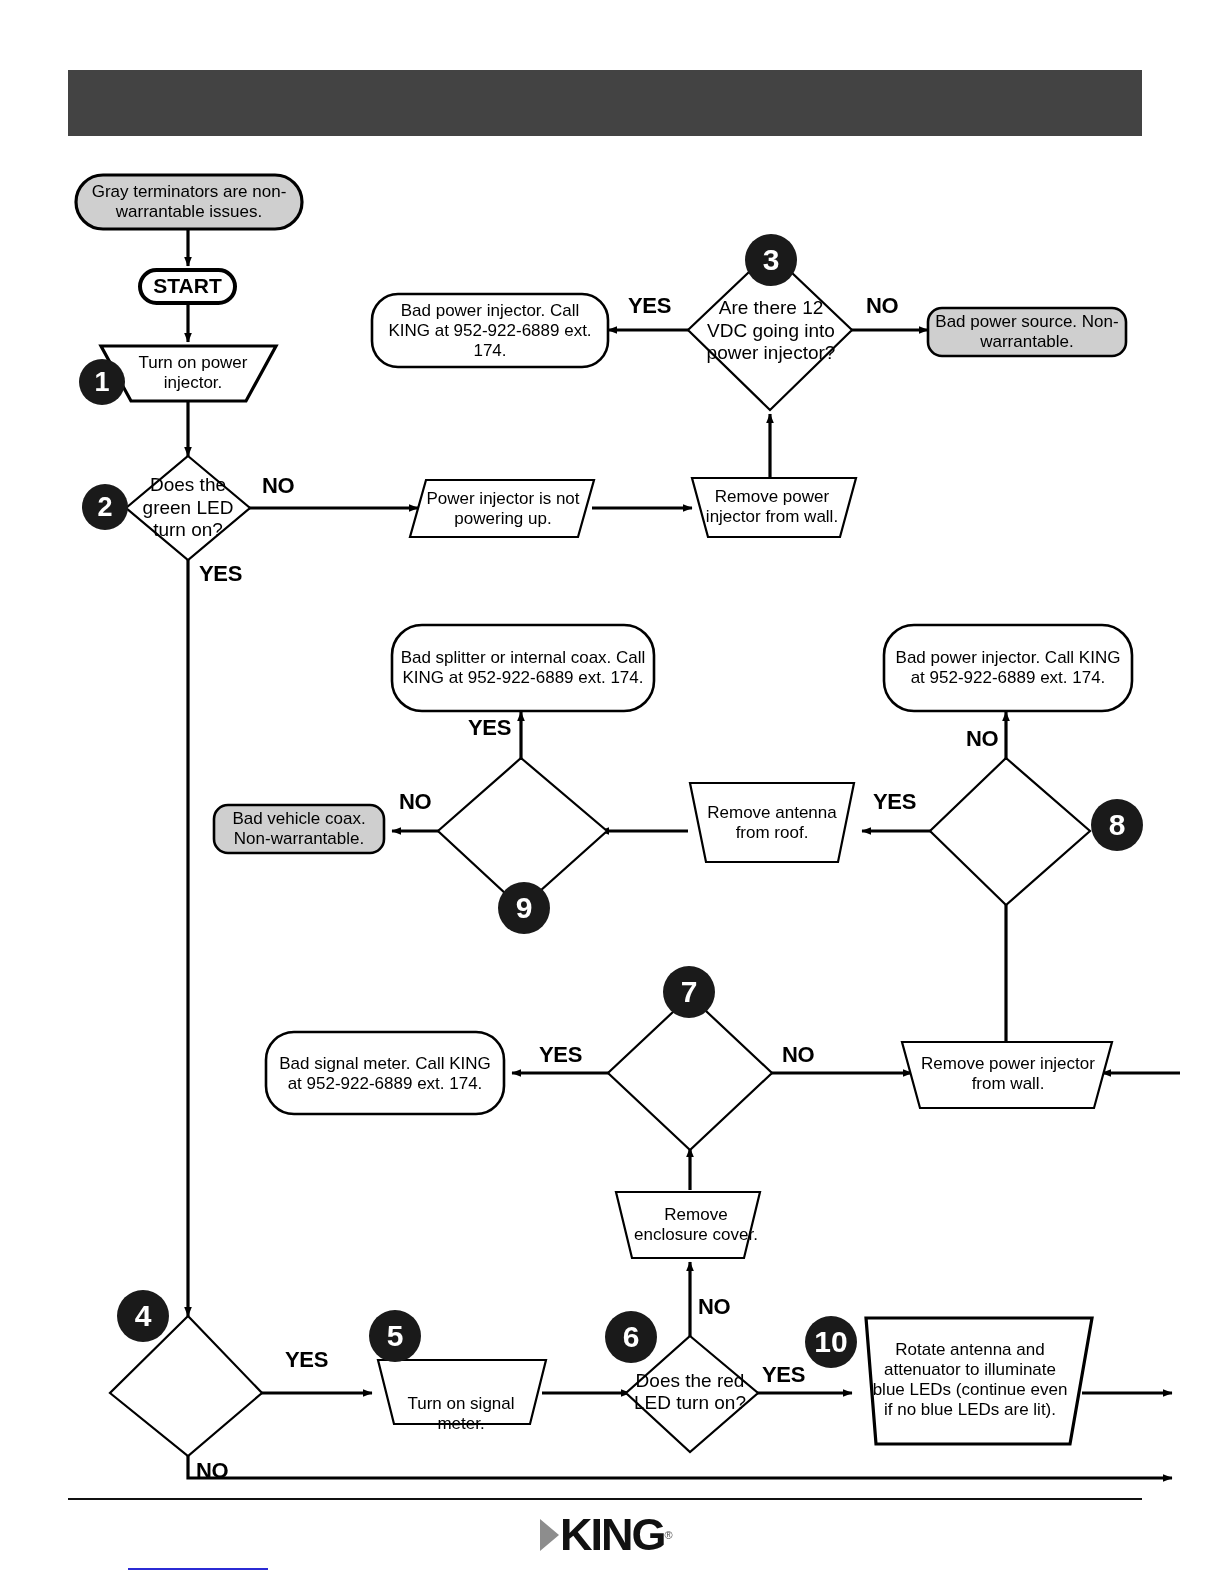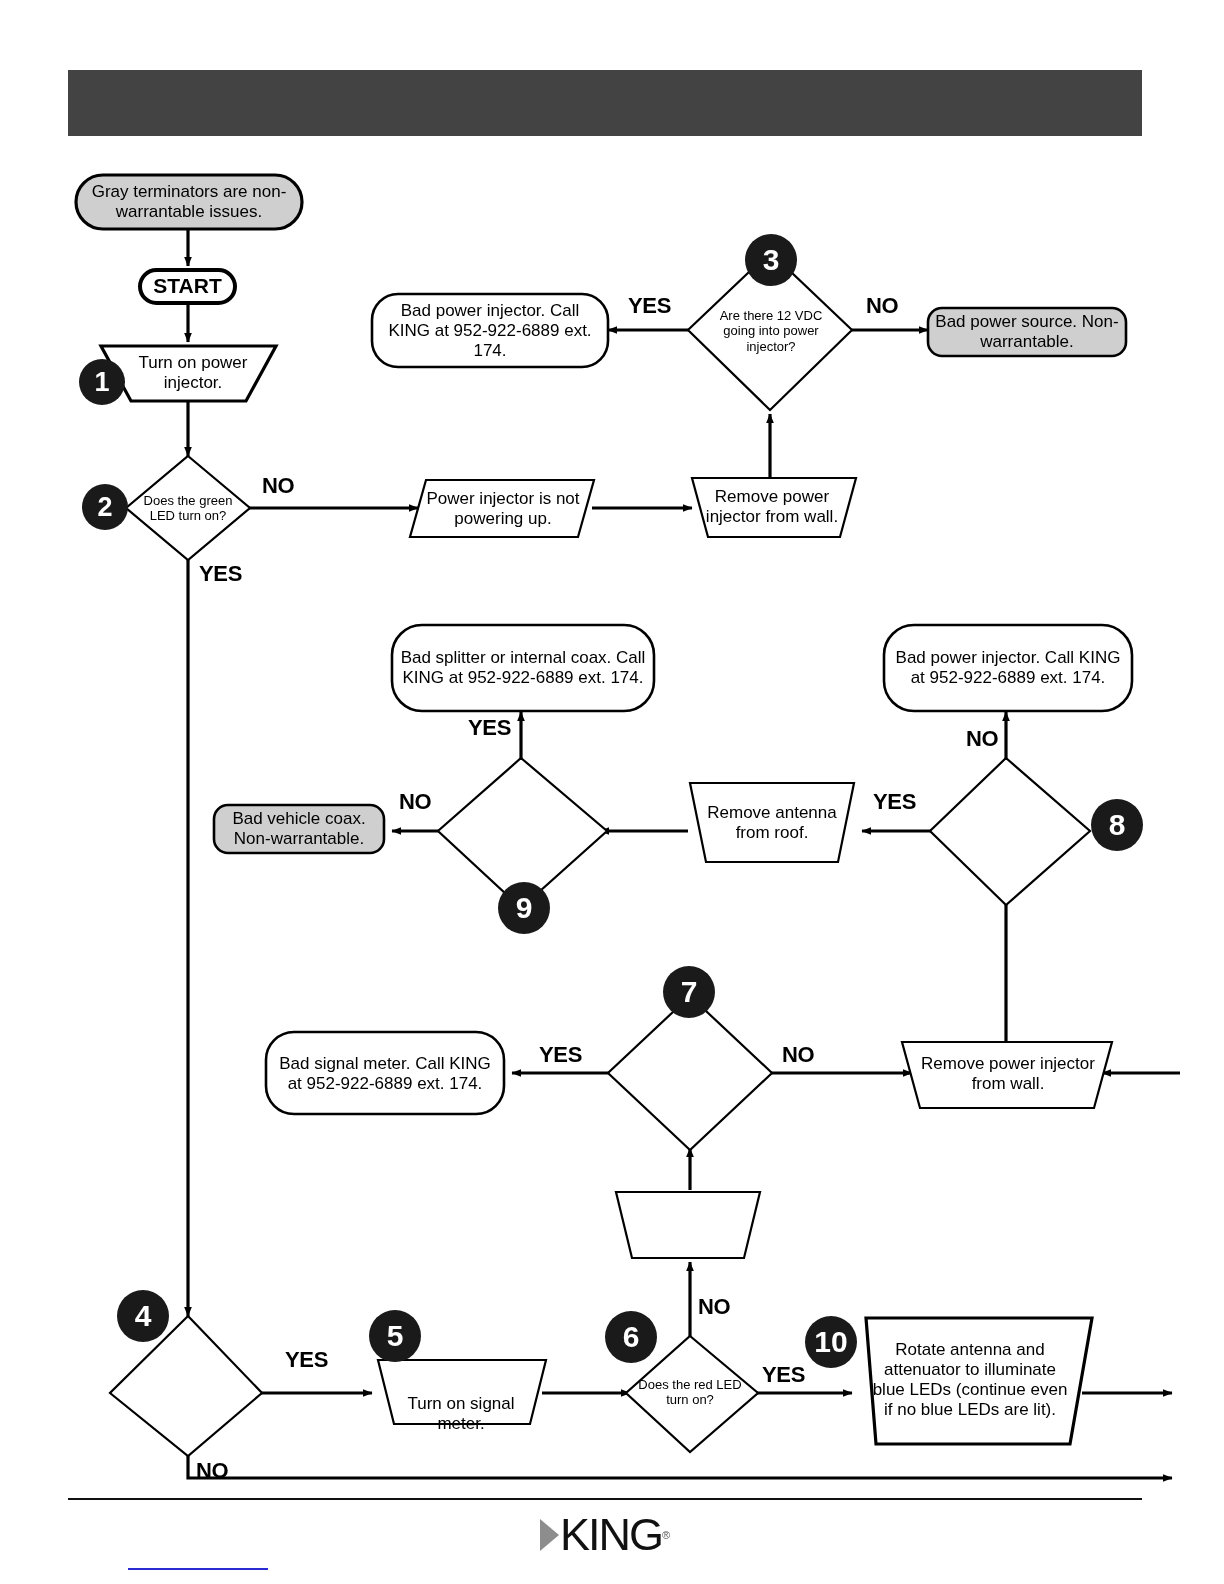--- a/index.html
+++ b/index.html
@@ -9,36 +9,36 @@
   #page{position:absolute;inset:0;width:1224px;height:1584px;padding-left:16px;}
 
   .headerbar{position:absolute;left:68px;top:70px;width:1074px;height:66px;background:#434343;}
 
   .svg-layer{position:absolute;left:0;top:0;width:1224px;height:1584px;}
 
   
   .node{position:absolute;display:flex;align-items:center;justify-content:center;
         text-align:center;line-height:1.18;}
 
-  .t16{font-size:13px;}
+  .t16{font-size:19px;}
   .t17{font-size:17px;}
 
   .lbl{position:absolute;font-weight:bold;font-size:22px;letter-spacing:-0.3px;}
 
   .badge{position:absolute;border-radius:50%;background:#1a1a1a;color:#fff;
          display:flex;align-items:center;justify-content:center;
          font-weight:bold;line-height:1;}
   .badge.b1{width:46px;height:46px;font-size:27px;}
   .badge.b2{width:52px;height:52px;font-size:30px;}
 
   .footerline{position:absolute;left:68px;top:1498px;width:1074px;height:2px;background:#111;}
   .kinglogo{position:absolute;left:540px;top:1512px;display:flex;align-items:center;}
   .kingtri{width:0;height:0;border-top:16px solid transparent;border-bottom:16px solid transparent;
            border-left:19px solid #8d8d8d;margin-right:1px;}
-  .kingtext{font-weight:normal;font-size:45px;letter-spacing:-2px;line-height:1;color:#111;
+  .kingtext{font-weight:bold;font-size:45px;letter-spacing:-2px;line-height:1;color:#111;
             font-family:"Liberation Sans", sans-serif;}
   .kingreg{font-size:11px;vertical-align:super;color:#555;}
   .bluelink{position:absolute;left:128px;top:1568px;width:140px;height:2px;background:#2b2bd4;}
 </style>
 </head>
 <body>
 
 <div id="page">
 
   <div class="headerbar"></div>
@@ -179,20 +179,21 @@
   <div class="node t17" style="left:220px;top:809px;width:158px;height:40px;">Bad vehicle coax. Non-warrantable.</div>
 
   <div class="node t17" style="left:698px;top:789px;width:148px;height:68px;">Remove antenna from roof.</div>
 
 
 
   <div class="node t17" style="left:272px;top:1040px;width:226px;height:68px;">Bad signal meter. Call KING at 952-922-6889 ext. 174.</div>
 
   <div class="node t17" style="left:912px;top:1050px;width:192px;height:48px;">Remove power injector from wall.</div>
 
+  <div class="node t17" style="left:626px;top:1192px;width:140px;height:66px;">Remove enclosure cover.</div>
 
 
   <div class="node t17" style="left:392px;top:1366px;width:138px;height:48px;margin-top:24px;">Turn on signal meter.</div>
 
   <div class="node t16" style="left:634px;top:1356px;width:112px;height:72px;">Does the red LED turn on?</div>
 
   <div class="node t17" style="left:872px;top:1322px;width:196px;height:116px;">Rotate antenna and attenuator to illuminate blue LEDs (continue even if no blue LEDs are lit).</div>
 
   <div class="lbl" style="left:628px;top:293px;">YES</div>
   <div class="lbl" style="left:866px;top:293px;">NO</div>

